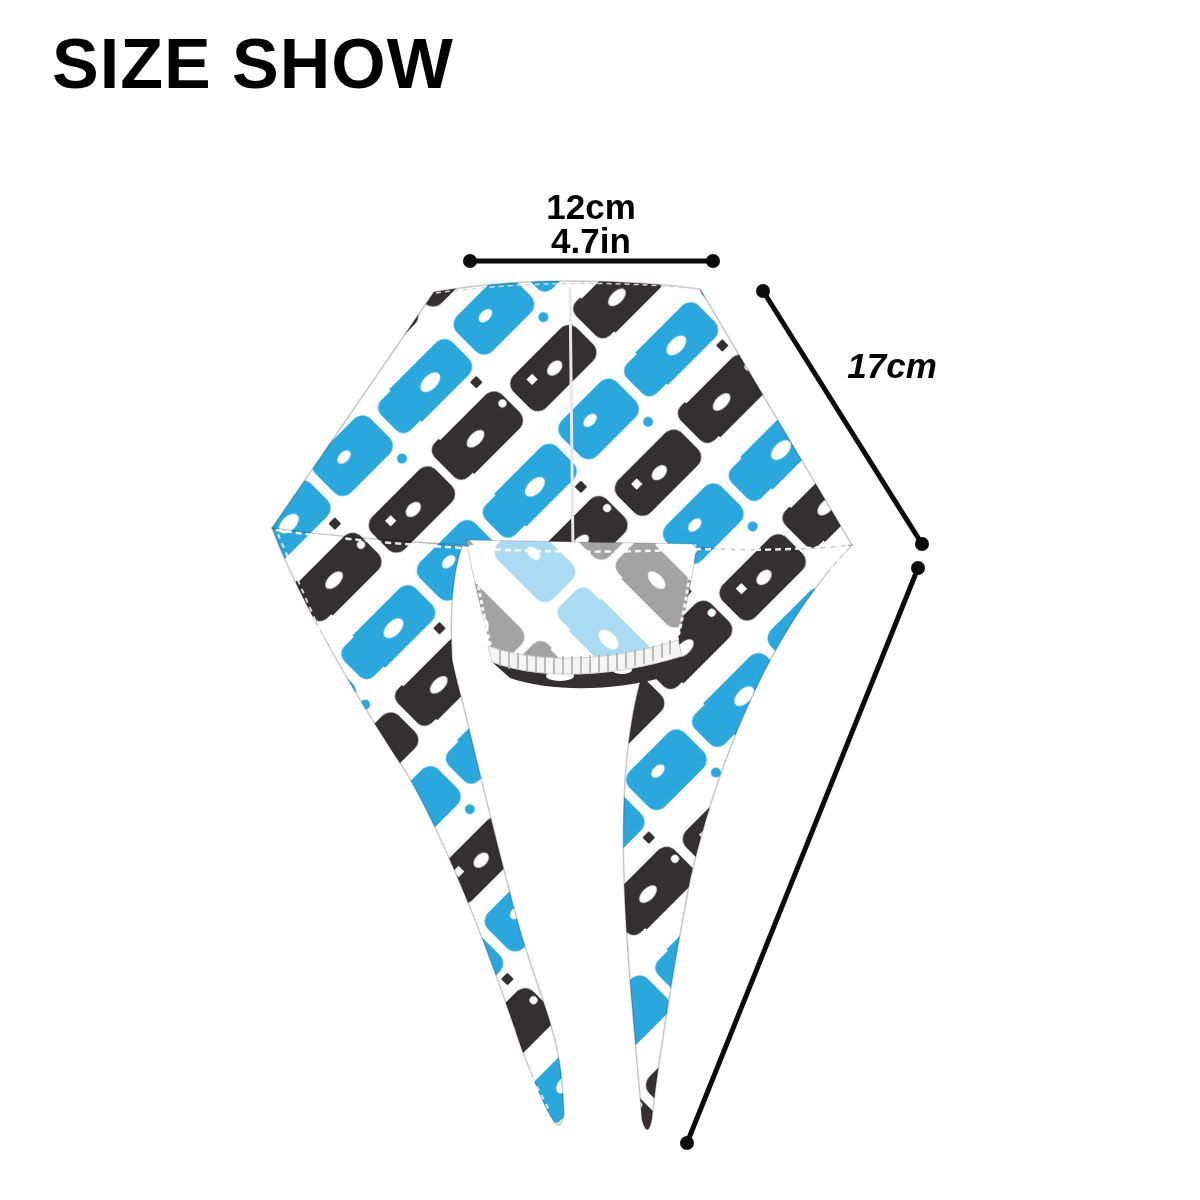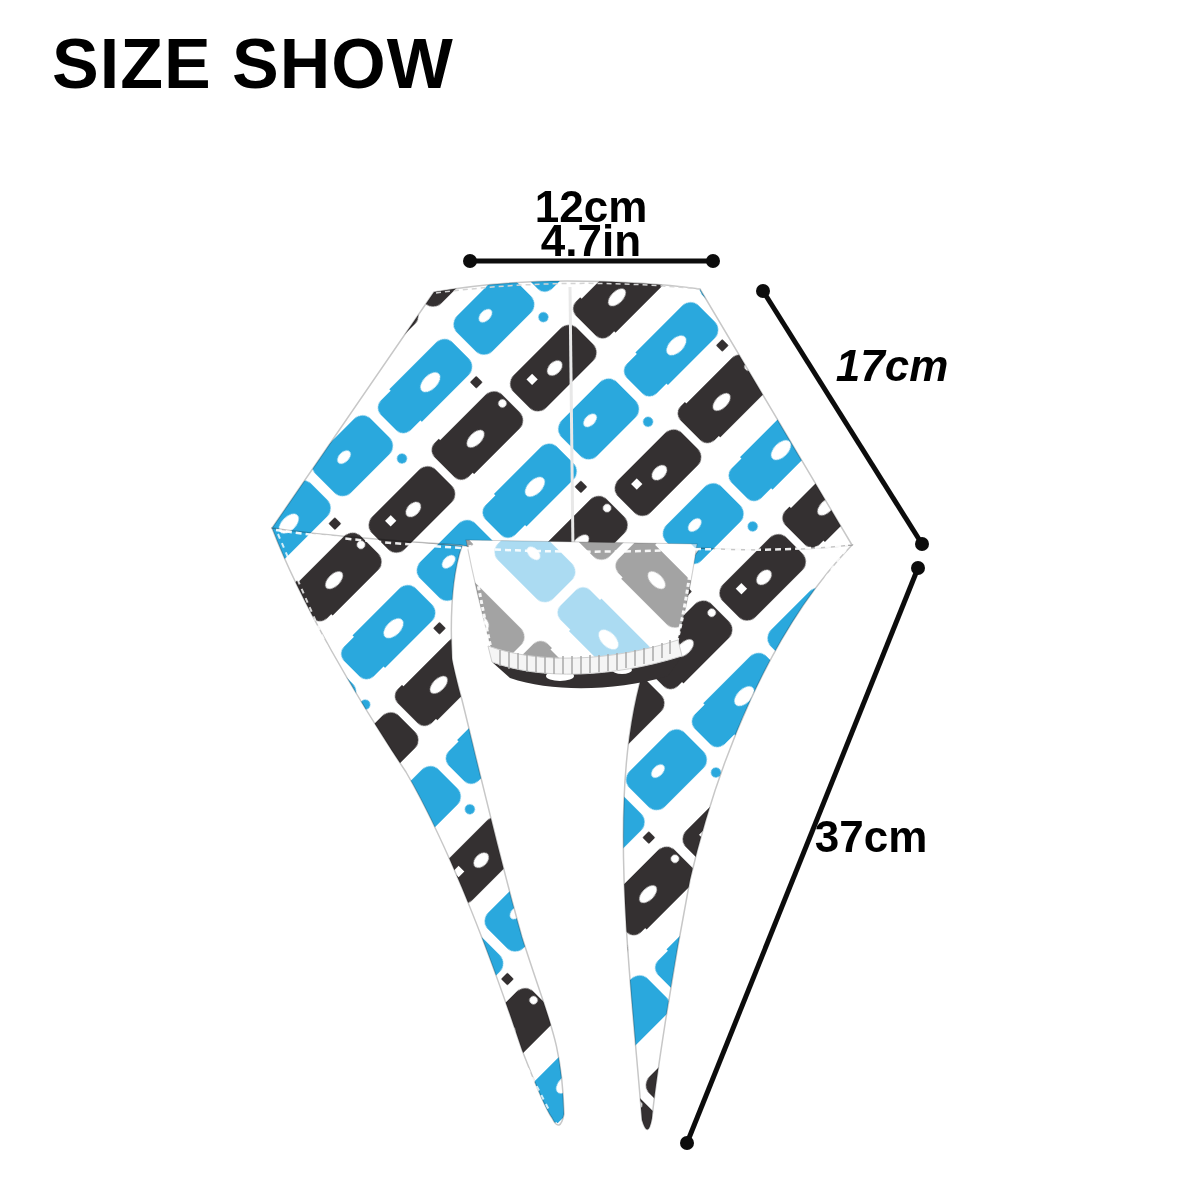--- a/index.html
+++ b/index.html
@@ -17,21 +17,21 @@
     position:relative;width:1200px;height:1200px;background:var(--c-background);
     font-family:"Liberation Sans","DejaVu Sans",sans-serif;overflow:hidden;
   }
   .page-title{
     position:absolute;left:52px;top:24px;
     font-size:70px;font-weight:700;letter-spacing:1px;color:var(--c-text);
     white-space:nowrap;
   }
   .dim-label{
     position:absolute;width:200px;text-align:center;
-    font-size:44px;line-height:34px;font-weight:700;color:var(--c-text);
+    font-size:35px;line-height:34px;font-weight:700;color:var(--c-text);
   }
   .dim-label-top{left:491px;top:190px;}
   .dim-label-side{left:792px;top:349px;font-style:italic;}
   .dim-label-length{left:771px;top:820px;}
   svg{position:absolute;left:0;top:0;}
 </style>
 </head>
 <body>
 
 <div class="canvas">
@@ -170,16 +170,15 @@
   <div class="dim-label dim-label-top">
     <div>12cm</div>
     <div>4.7in</div>
   </div>
 
   <div class="dim-label dim-label-side">
     <div>17cm</div>
   </div>
 
   <div class="dim-label dim-label-length">
-    <div>37cm</div>
   </div>
 
 </div>
 
 </body></html>

